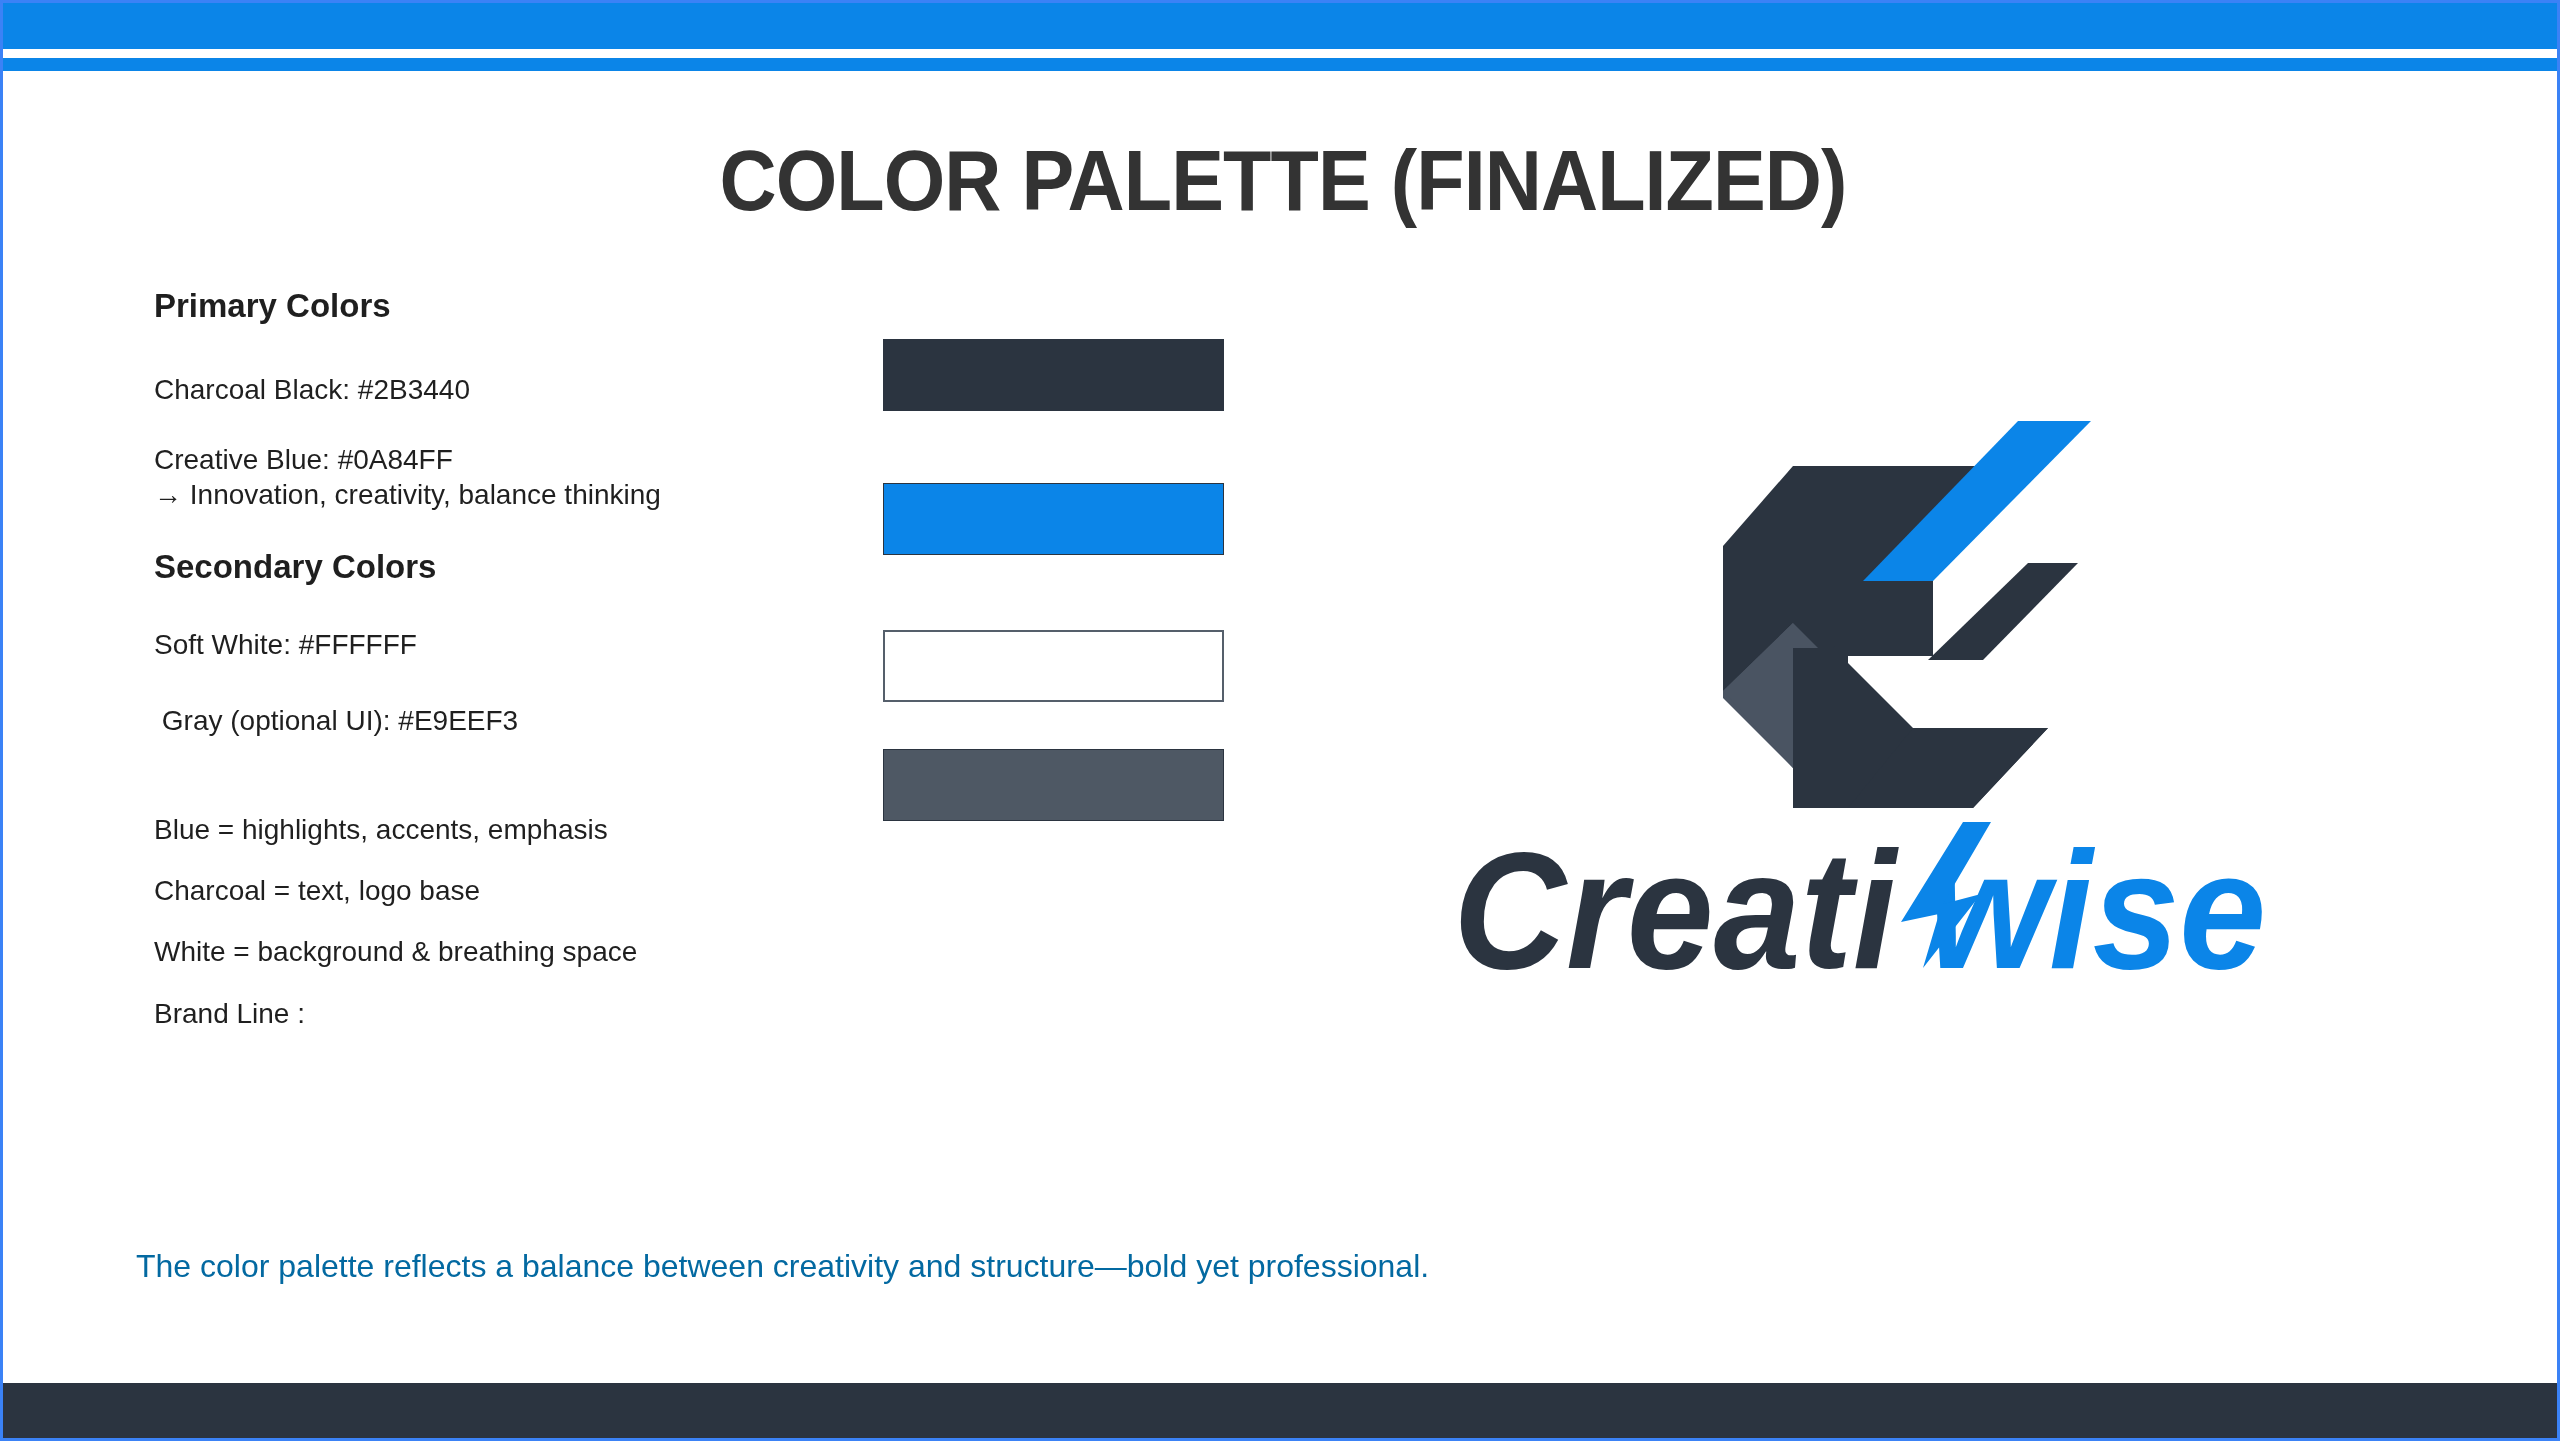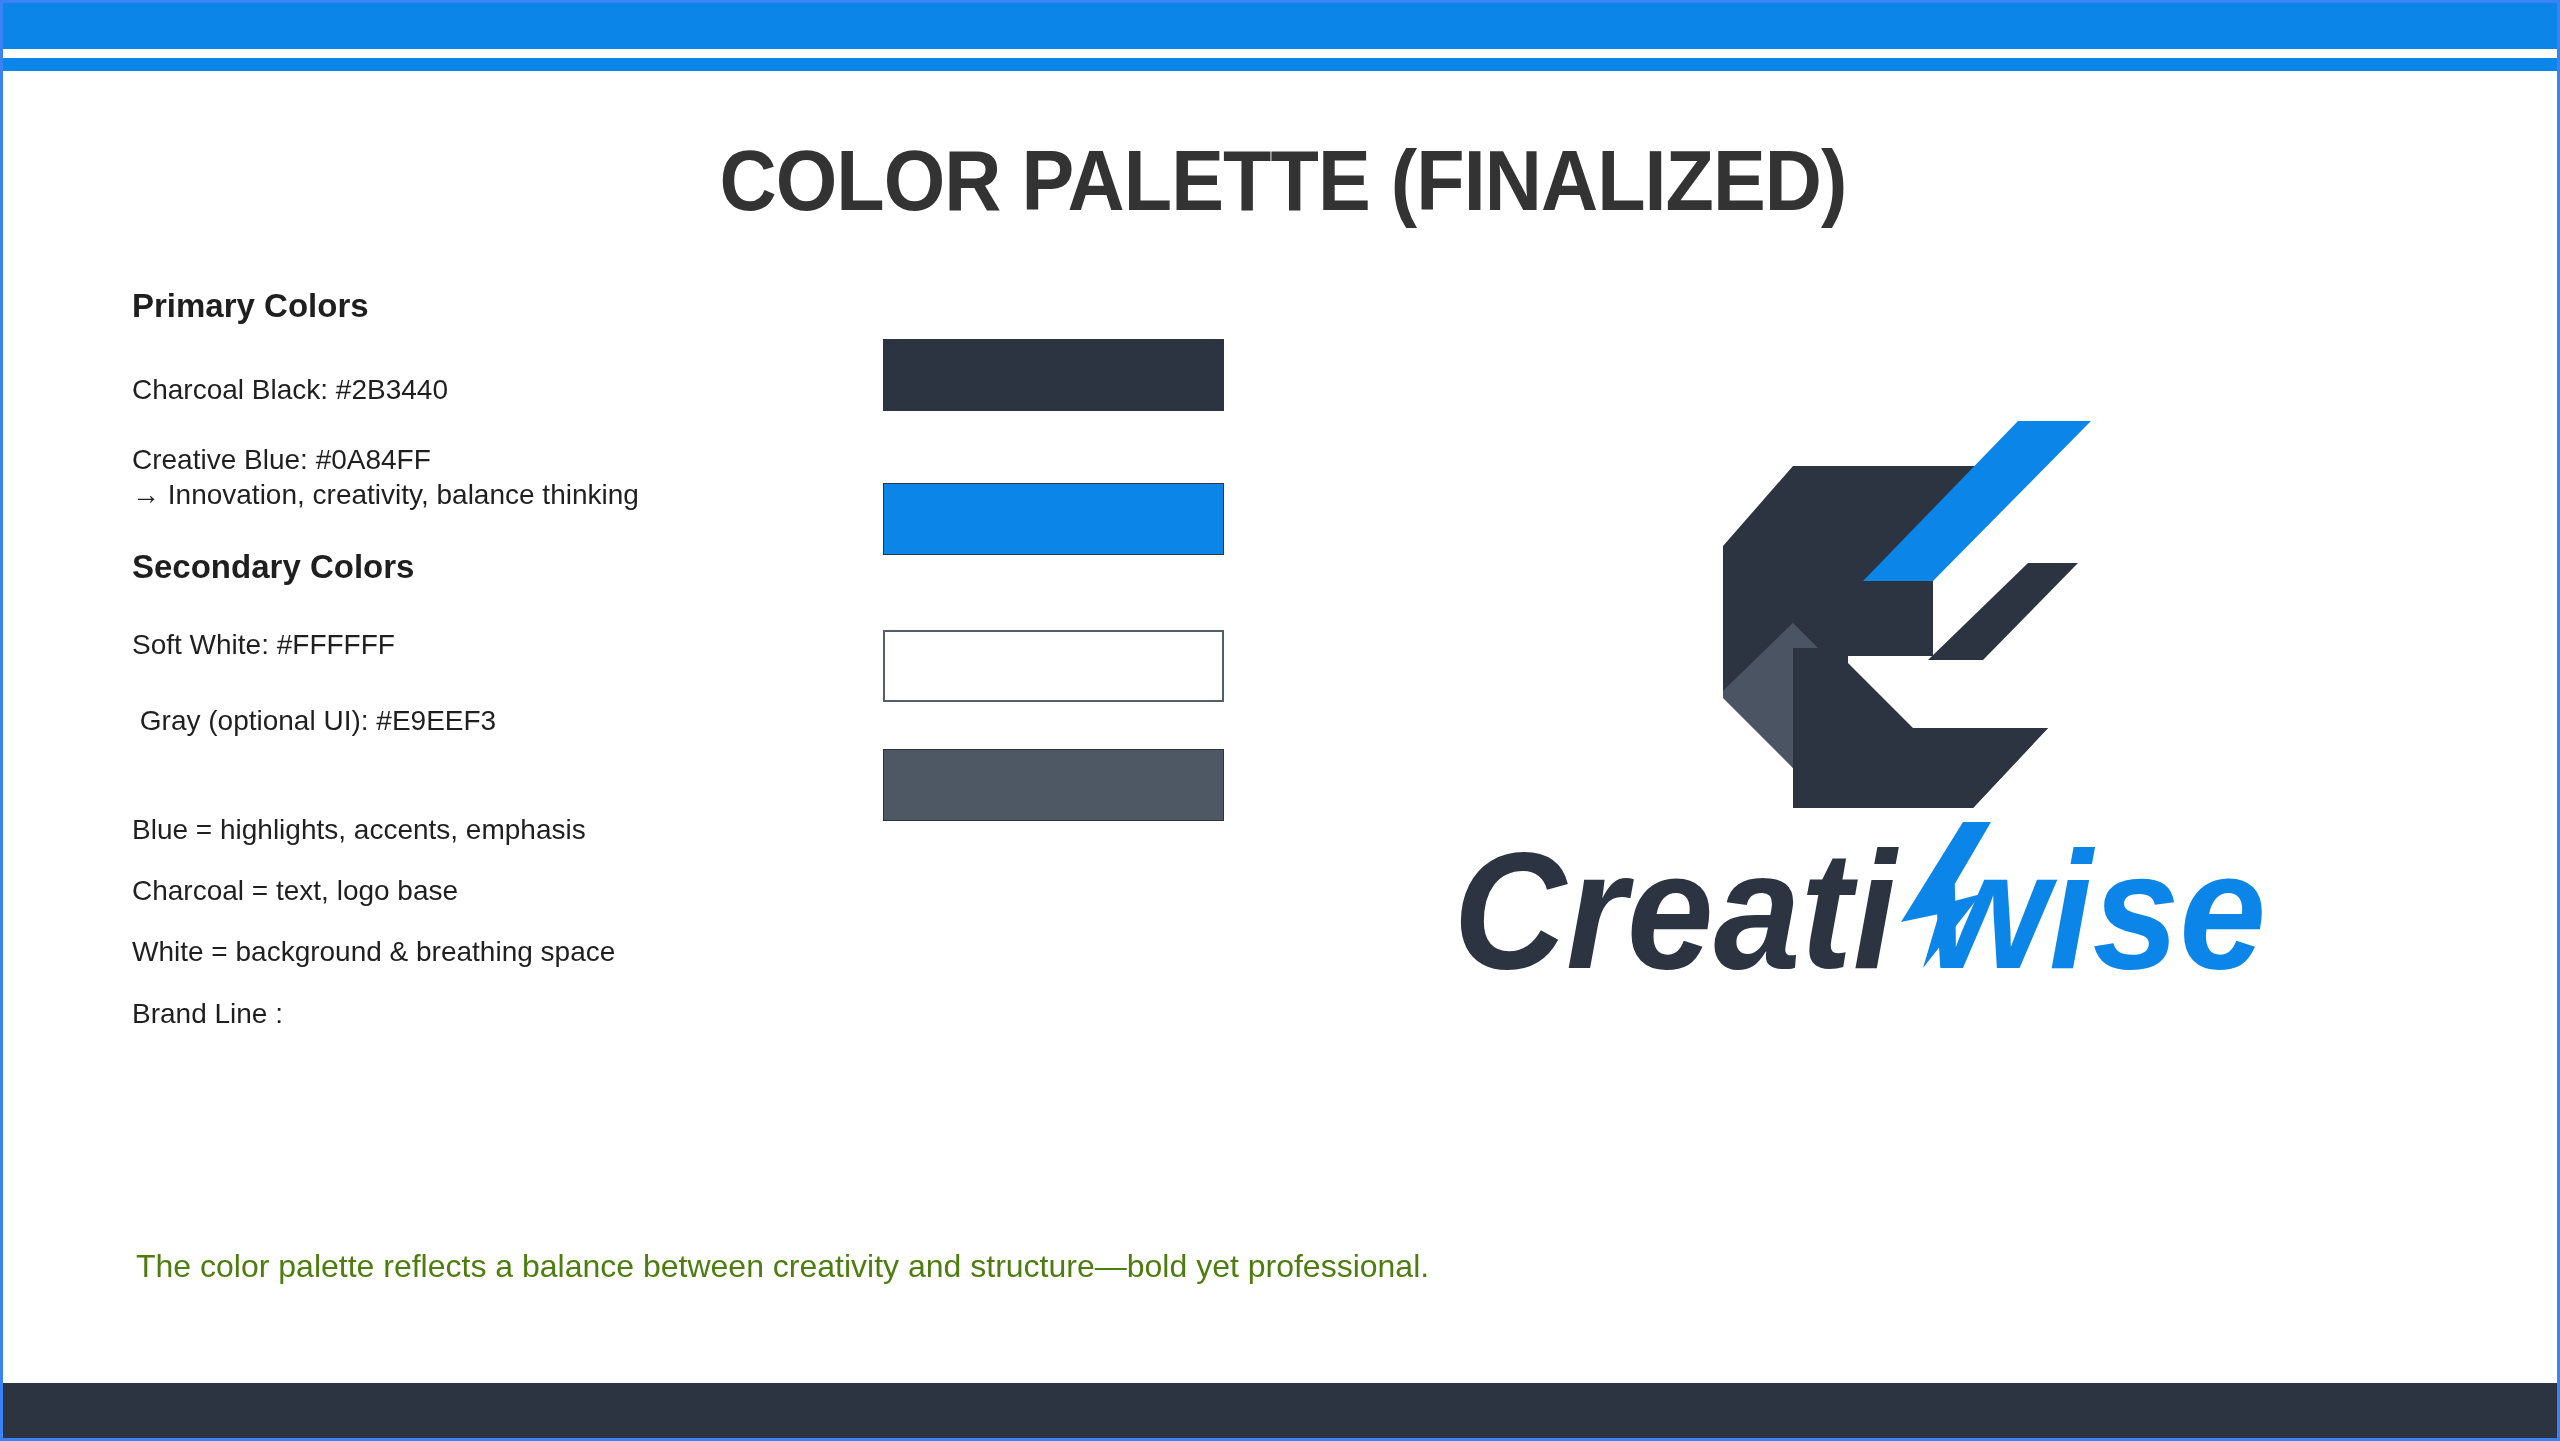--- a/index.html
+++ b/index.html
@@ -71,21 +71,21 @@
     font-weight: bold;
     color: #333333;
     letter-spacing: -1px;
     transform: scaleX(0.92);
     white-space: nowrap;
   }
 
   
   .textcol {
     position: absolute;
-    left: 129px;
+    left: 151px;
     top: 282px;
     width: 760px;
   }
   .t-head {
     font-size: 33px;
     font-weight: bold;
     color: #1f1f1f;
     line-height: 1.25;
   }
   .t-body {
@@ -105,21 +105,21 @@
     color: #1f1f1f;
     line-height: 1.26;
   }
 
   .closing {
     position: absolute;
     left: 133px;
     top: 1243px;
     width: 1700px;
     font-size: 32px;
-    color: #4d7c0f;
+    color: #0369a1;
     line-height: 1.26;
     white-space: nowrap;
   }
 
   
   .swatch {
     position: absolute;
     left: 880px;
     width: 341px;
     height: 72px;

